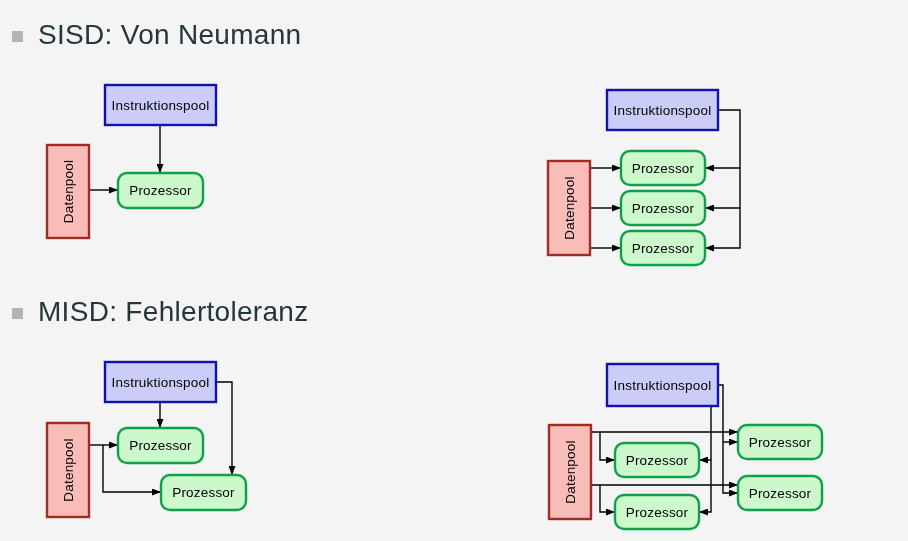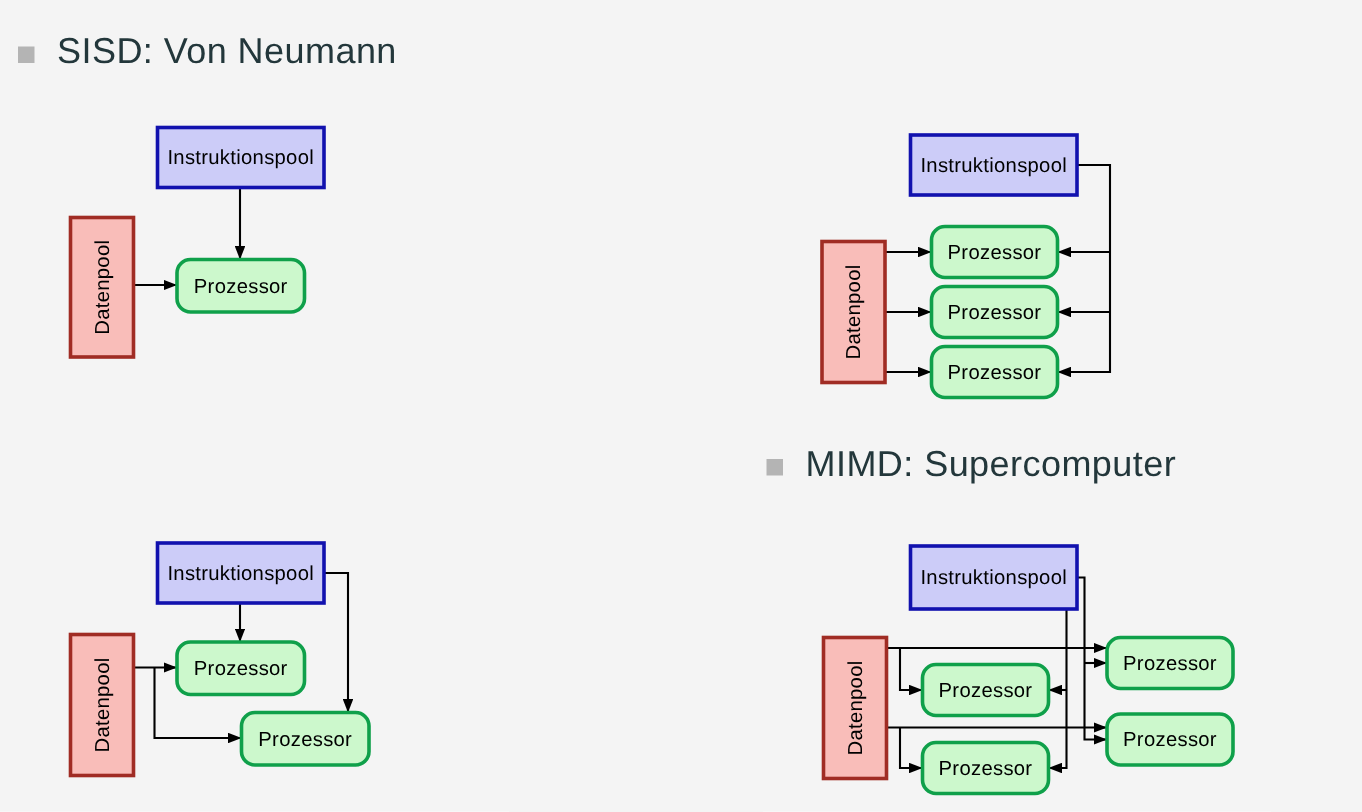--- a/index.html
+++ b/index.html
@@ -33,21 +33,21 @@
   .bullet {
     display: inline-block;
     width: 11px;
     height: 11px;
     background: var(--bullet);
     margin-top: 13px;
     flex: 0 0 auto;
   }
   .htext {
     margin-left: 15px;
-    font-size: 24px;
+    font-size: 28px;
     line-height: 34px;
     letter-spacing: 0.3px;
     color: var(--heading-text);
   }
   svg.diagram-layer {
     position: absolute;
     left: 0; top: 0;
     width: 908px;
     height: 541px;
   }
@@ -64,23 +64,23 @@
 </style>
 </head>
 <body>
 
 <div class="stage">
 
   <div class="heading" style="left:12px; top:18px;">
     <span class="bullet"></span>
     <span class="htext">SISD: Von Neumann</span>
   </div>
-  <div class="heading" style="left:511px; top:293px;">
+  <div class="heading" style="left:12px; top:295px;">
     <span class="bullet"></span>
-    <span class="htext">MIMD: Supercomputer</span>
+    <span class="htext">MISD: Fehlertoleranz</span>
   </div>
 
   <svg class="diagram-layer" viewBox="0 0 908 541">
     <defs>
       <marker id="arr" markerUnits="userSpaceOnUse" markerWidth="9" markerHeight="7" refX="9" refY="3.5" orient="auto">
         <path d="M0,0 L9,3.5 L0,7 Z" fill="#000000"></path>
       </marker>
     </defs>
 
     <g>

